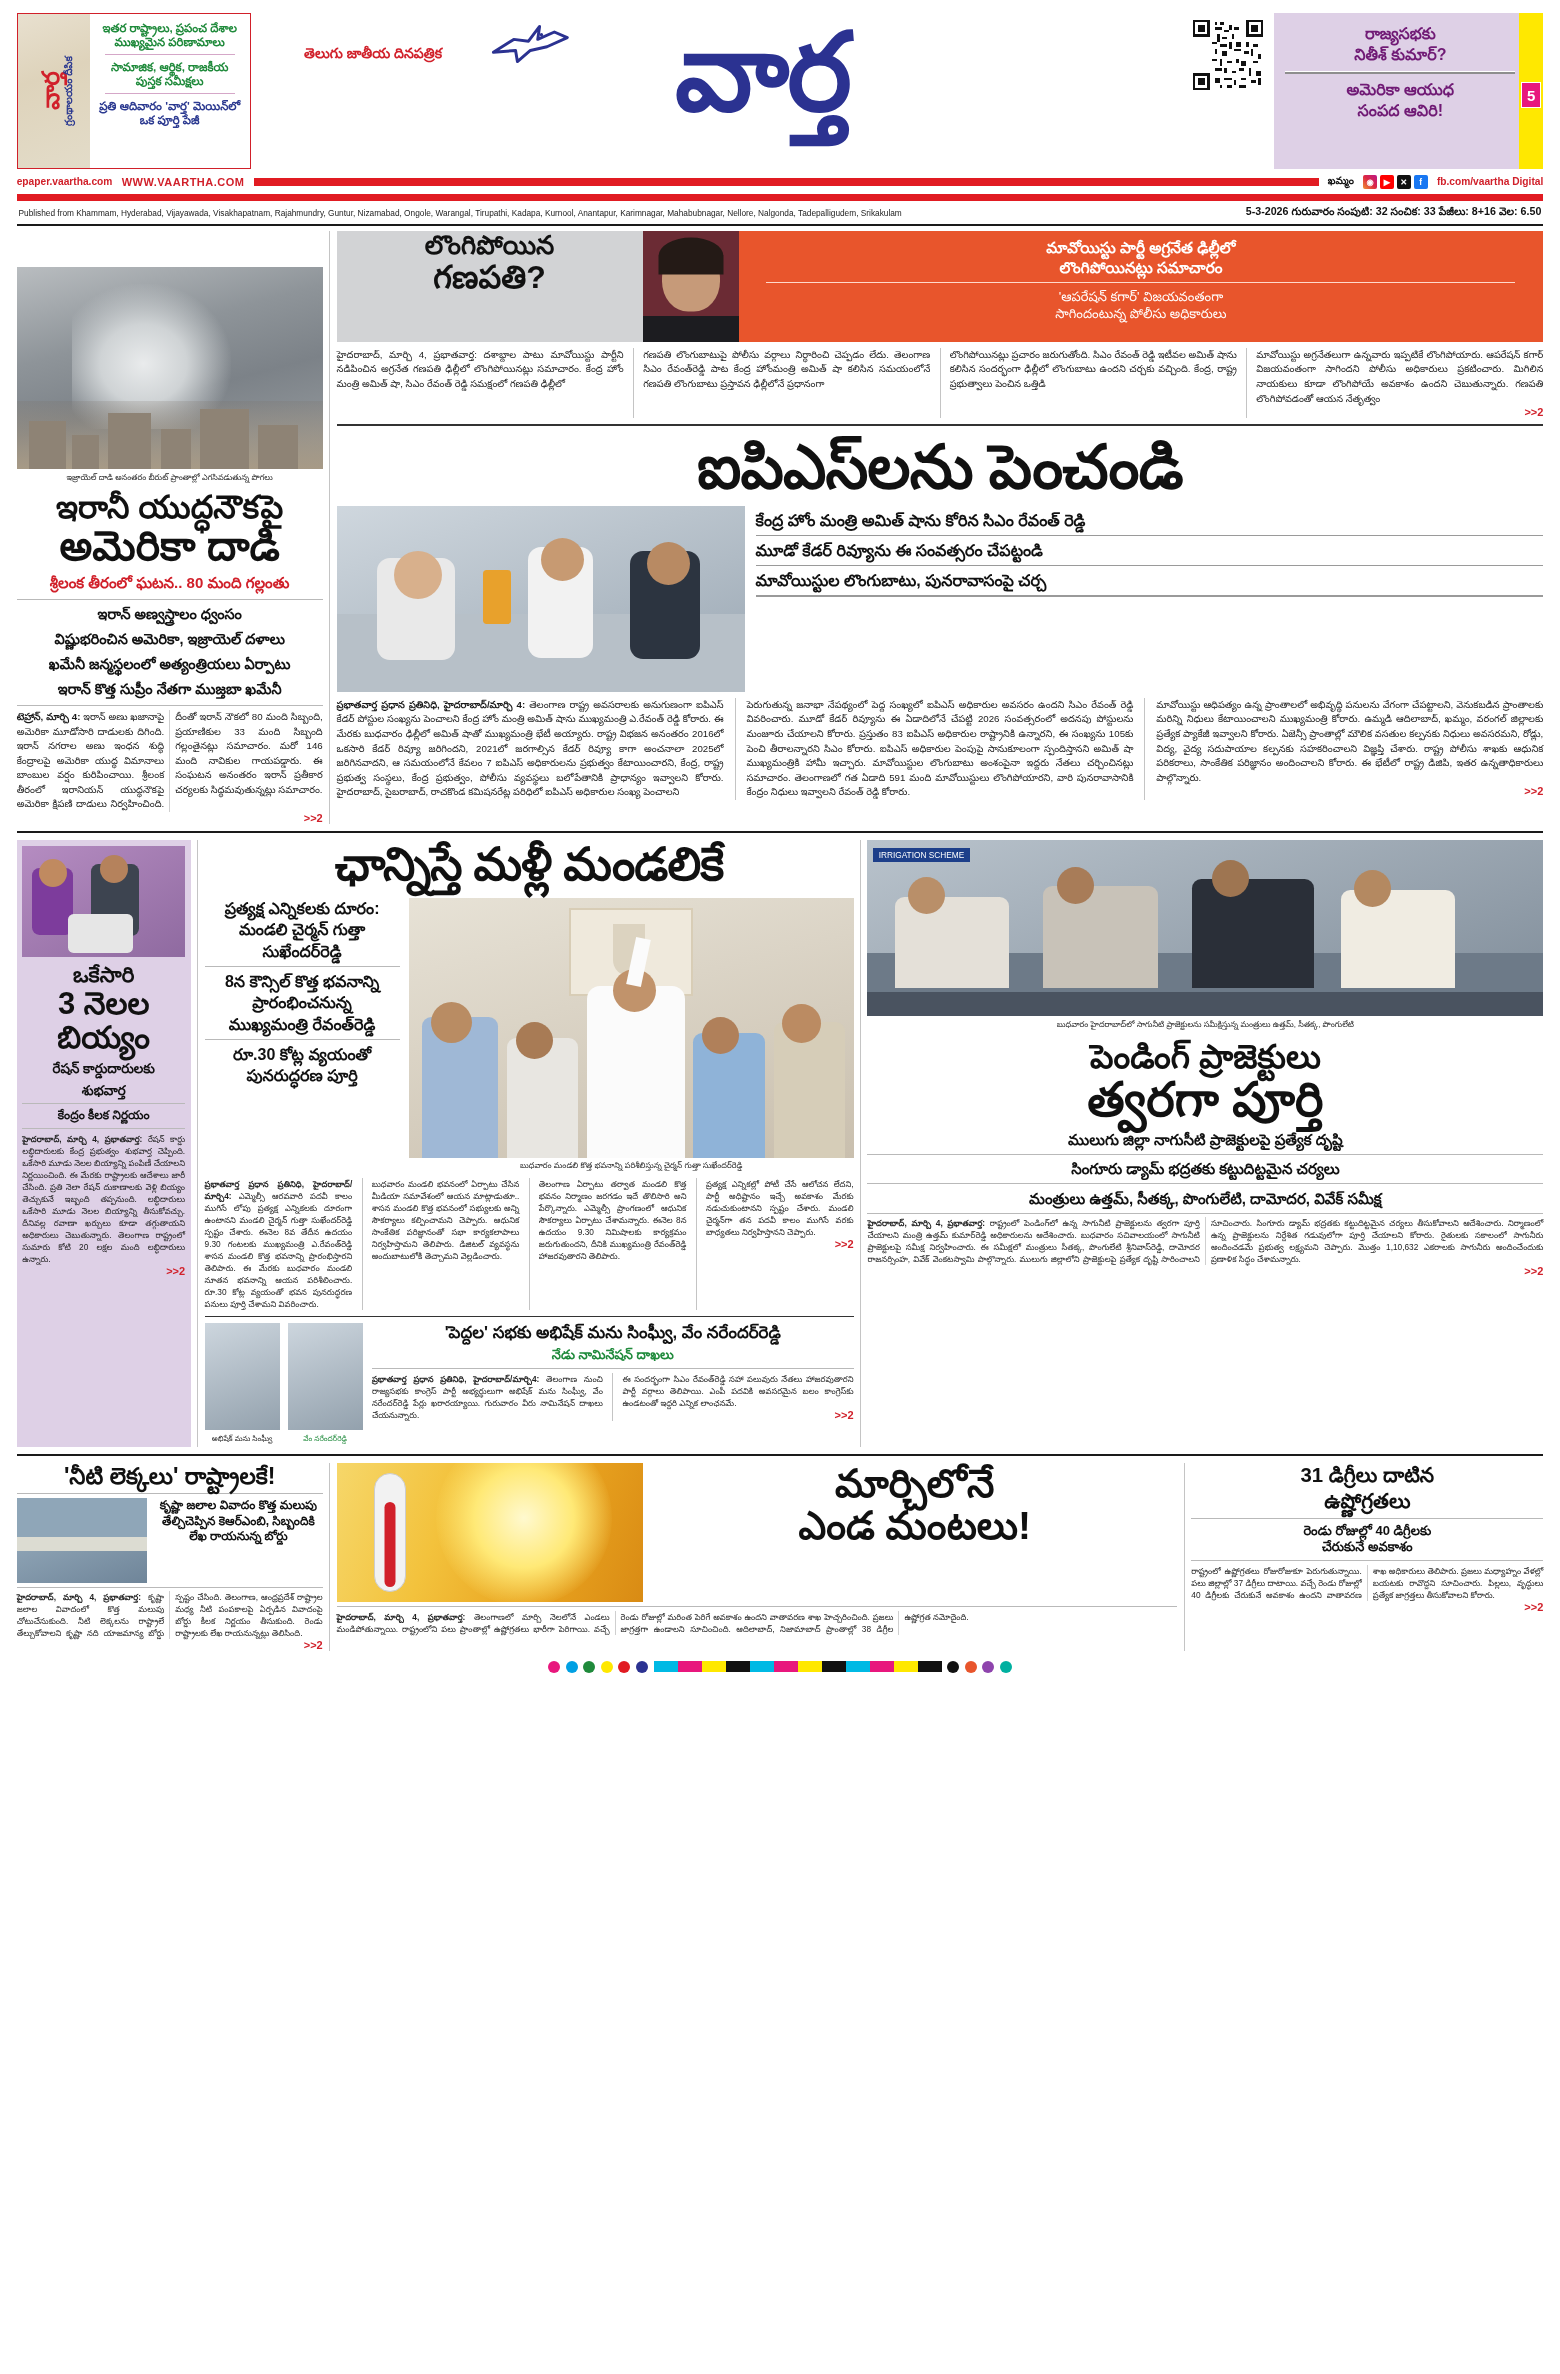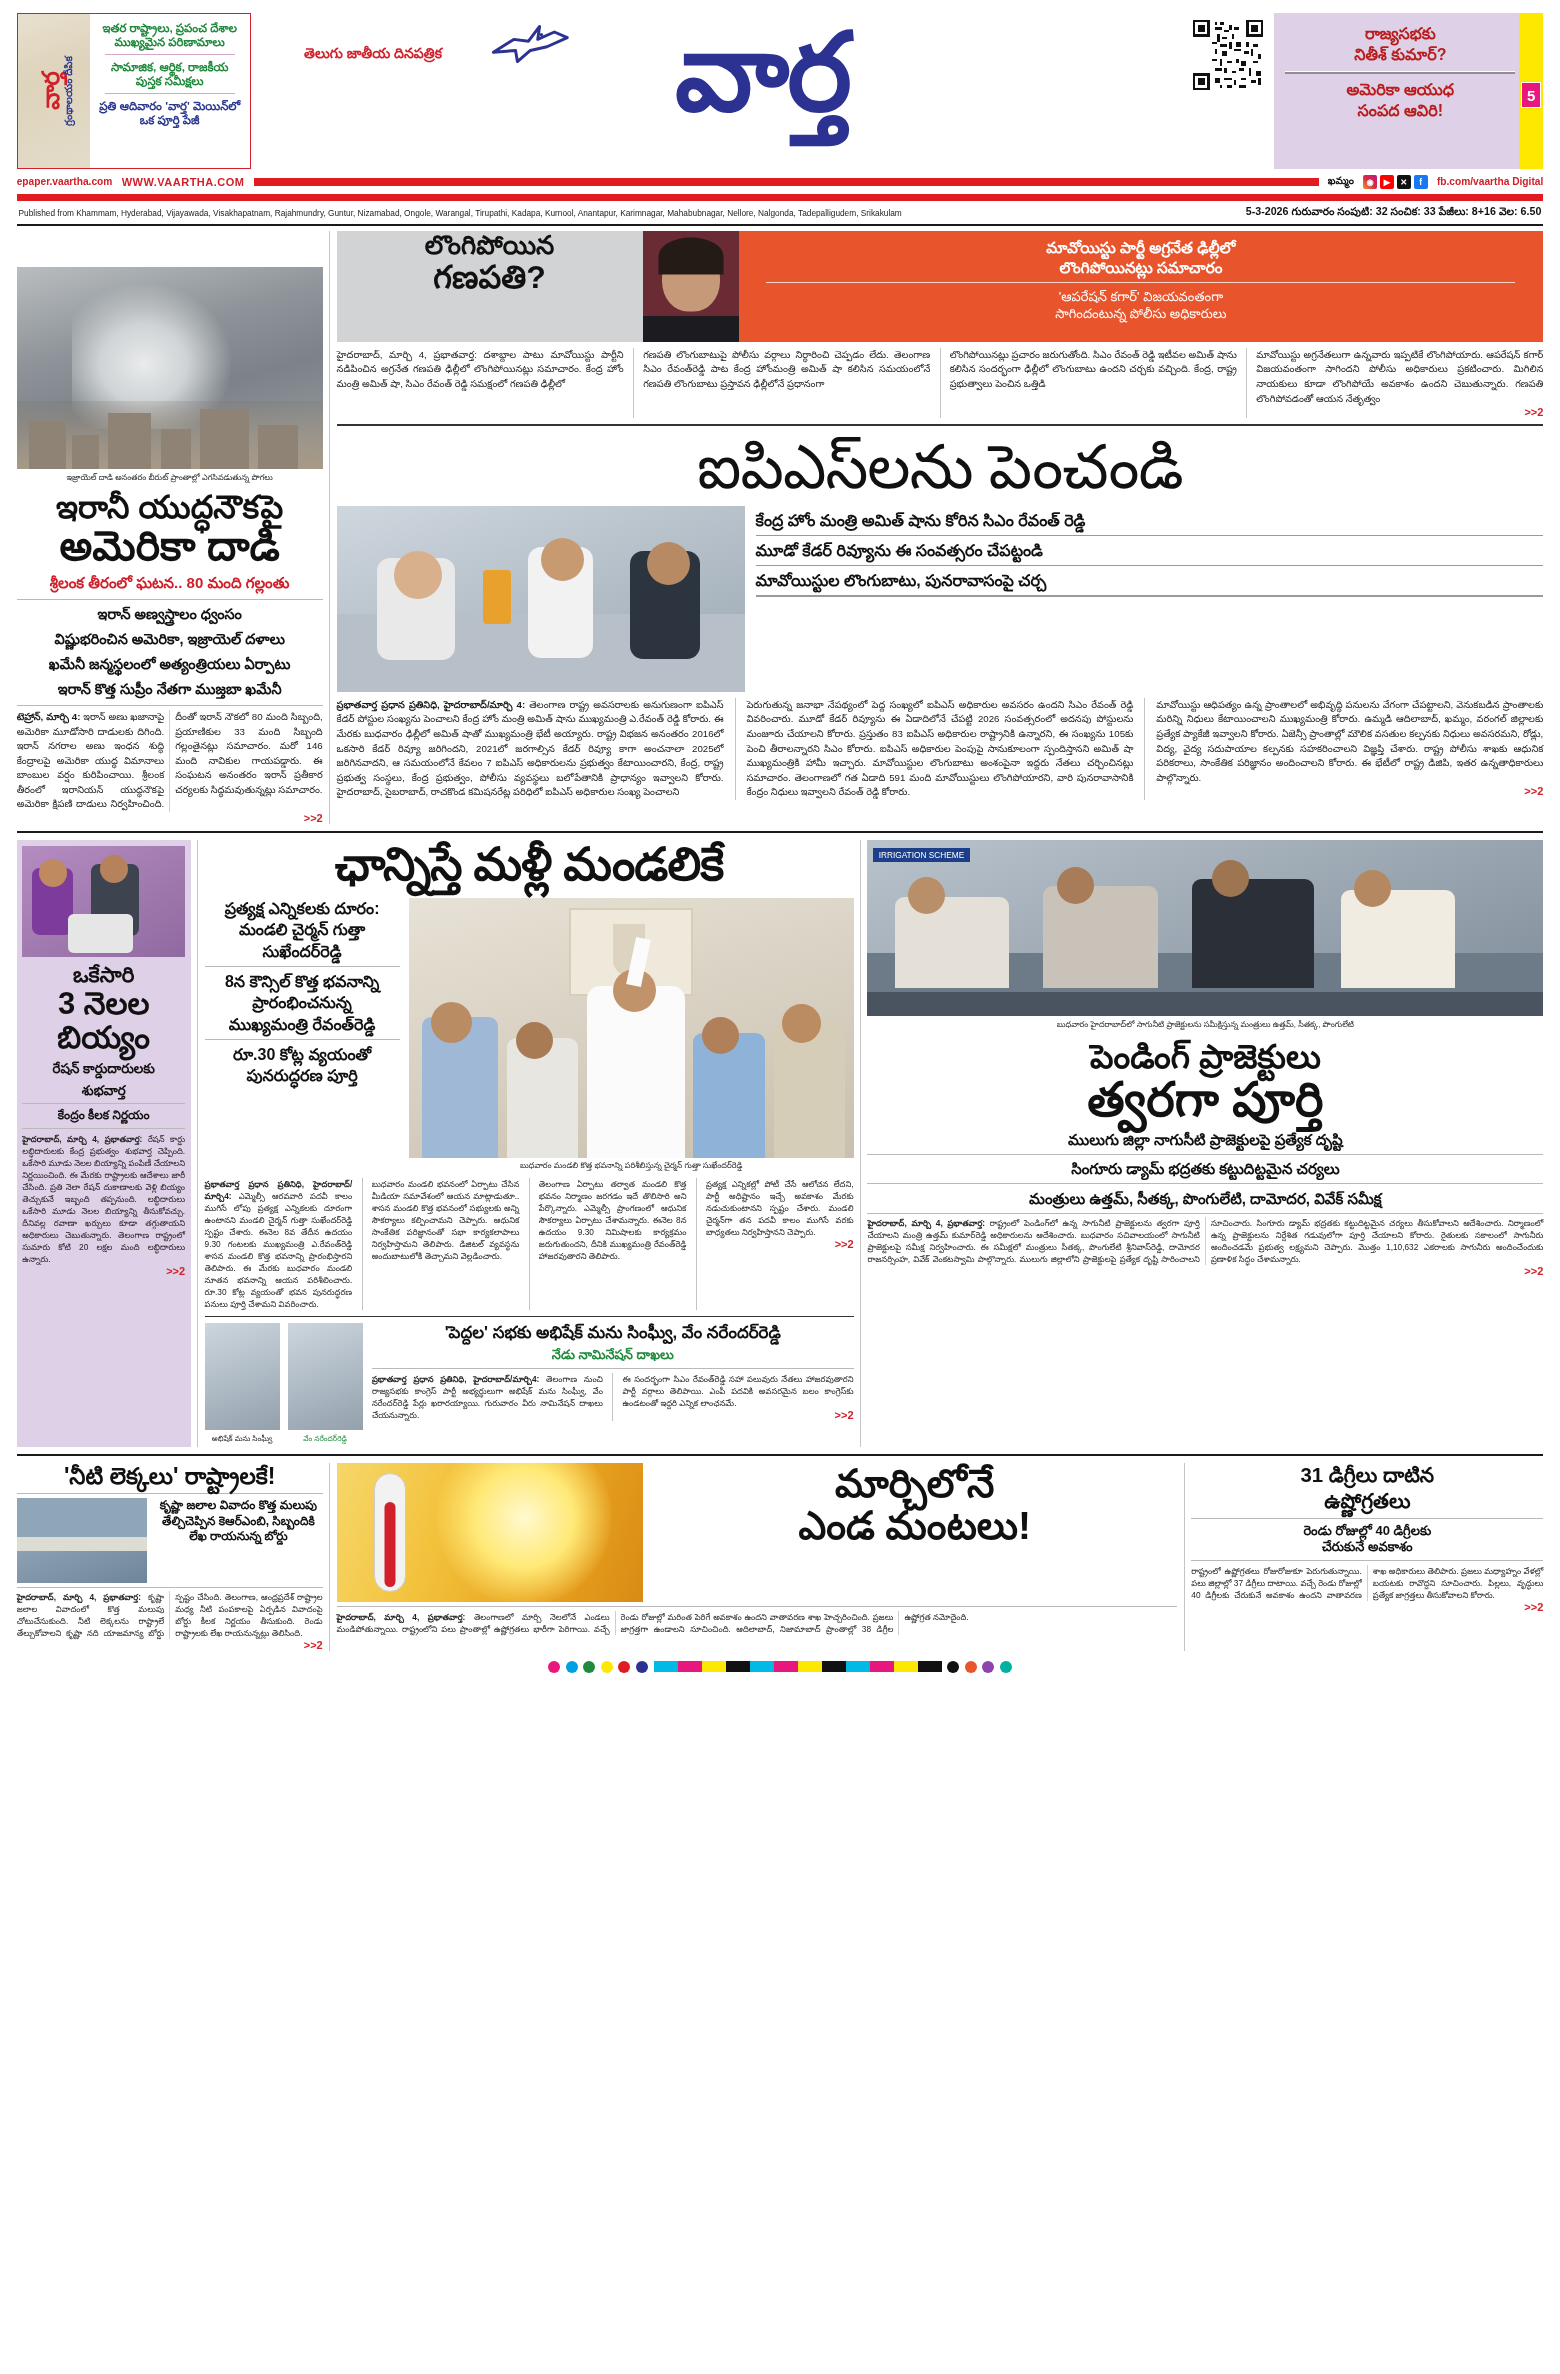--- a/index.html
+++ b/index.html
@@ -48,21 +48,21 @@
   .mast-tag { font-size:14px; color:#d1202a; font-weight:bold; position:absolute; left:46px; top:32px; }
   .mast-word {
     font-size:109px; font-weight:bold; color:#2b3291; line-height:0.92;
     letter-spacing:-1.9px; margin-top:9.3px;
   }
   .dove { position:absolute; left:228px; top:5.6px; }
   .qr { width:70px; height:70px; }
   .qr-wrap { position:absolute; right:3.7px; top:7.4px; }
 
   .headbox { width:269px; background:#ded0e6; position:relative; padding:11px 28px 9.3px 11px; }
-  .headbox .hb-line { font-size:16px; font-weight:bold; color:#b91c1c; text-align:center; line-height:1.3; }
+  .headbox .hb-line { font-size:16px; font-weight:bold; color:#701a75; text-align:center; line-height:1.3; }
   .headbox .hb-rule { height:2.8px; background:#8e8e8e; margin:5.6px 0 6.5px; border-top:0.9px solid #fff; }
   .headbox .yellow-tab { position:absolute; right:0; top:0; bottom:0; width:24px; background:#ffe800; }
   .pagechip {
     position:absolute; right:1.9px; top:69px; width:20.4px; height:26px;
     background:#e8177d; color:#fff; font-weight:bold; font-size:15px;
     display:flex; align-items:center; justify-content:center; border:1.9px solid #fff;
   }
 
   
   .urlbar { display:flex; align-items:center; height:20.4px; margin-top:2.8px; gap:9.3px; }
@@ -117,21 +117,21 @@
   .twin-l .t2 { font-size:32px; font-weight:bold; line-height:1.1; }
   .twin-portrait { width:96px; background:#6b2b34; position:relative; overflow:hidden; }
   .twin-portrait .face { position:absolute; left:50%; top:42%; transform:translate(-50%,-50%); width:58px; height:67px; border-radius:50% 50% 45% 45%; background:#c69a79; }
   .twin-portrait .hair { position:absolute; left:50%; top:22%; transform:translate(-50%,-50%); width:65px; height:37px; border-radius:50% 50% 0 0; background:#241a16; }
   .twin-portrait .shirt { position:absolute; left:50%; bottom:0; transform:translateX(-50%); width:96px; height:26px; background:#1c1c20; }
   .twin-r { flex:1; background:#e8552c; padding:6.5px 9.3px; color:#fff; }
   .twin-r .r1 { font-size:15.3px; font-weight:bold; text-align:center; line-height:1.3; }
   .twin-r .hr { height:0.9px; background:#ffd9cb; margin:4.6px 18.6px; }
   .twin-r .r2 { font-size:13px; text-align:center; line-height:1.35; }
 
-  .big-hl { font-size:61px; font-weight:normal; text-align:center; line-height:1.05; margin:9.3px 0 7.4px; letter-spacing:-0.9px; }
+  .big-hl { font-size:61px; font-weight:bold; text-align:center; line-height:1.05; margin:9.3px 0 7.4px; letter-spacing:-0.9px; }
 
   .meet-photo { width:408px; height:186px; background:linear-gradient(160deg,#cfd7de,#9aa7b3); position:relative; overflow:hidden; }
   .bullets .b { font-size:16px; font-weight:bold; line-height:1.35; padding:3.7px 0; }
   .bullets .bl { height:0.9px; background:#9a9a9a; }
 
   
   .midrow { display:flex; gap:6.5px; margin-top:7.4px; }
   .lilac { width:174px; background:#ded0e6; padding:5.6px; }
   .lilac .ph { width:100%; height:111px; background:linear-gradient(150deg,#b58cc1,#8f6aa0); position:relative; overflow:hidden;}
   .lilac .h1 { font-size:21.3px; font-weight:bold; text-align:center; line-height:1.15; margin-top:5.6px; }

